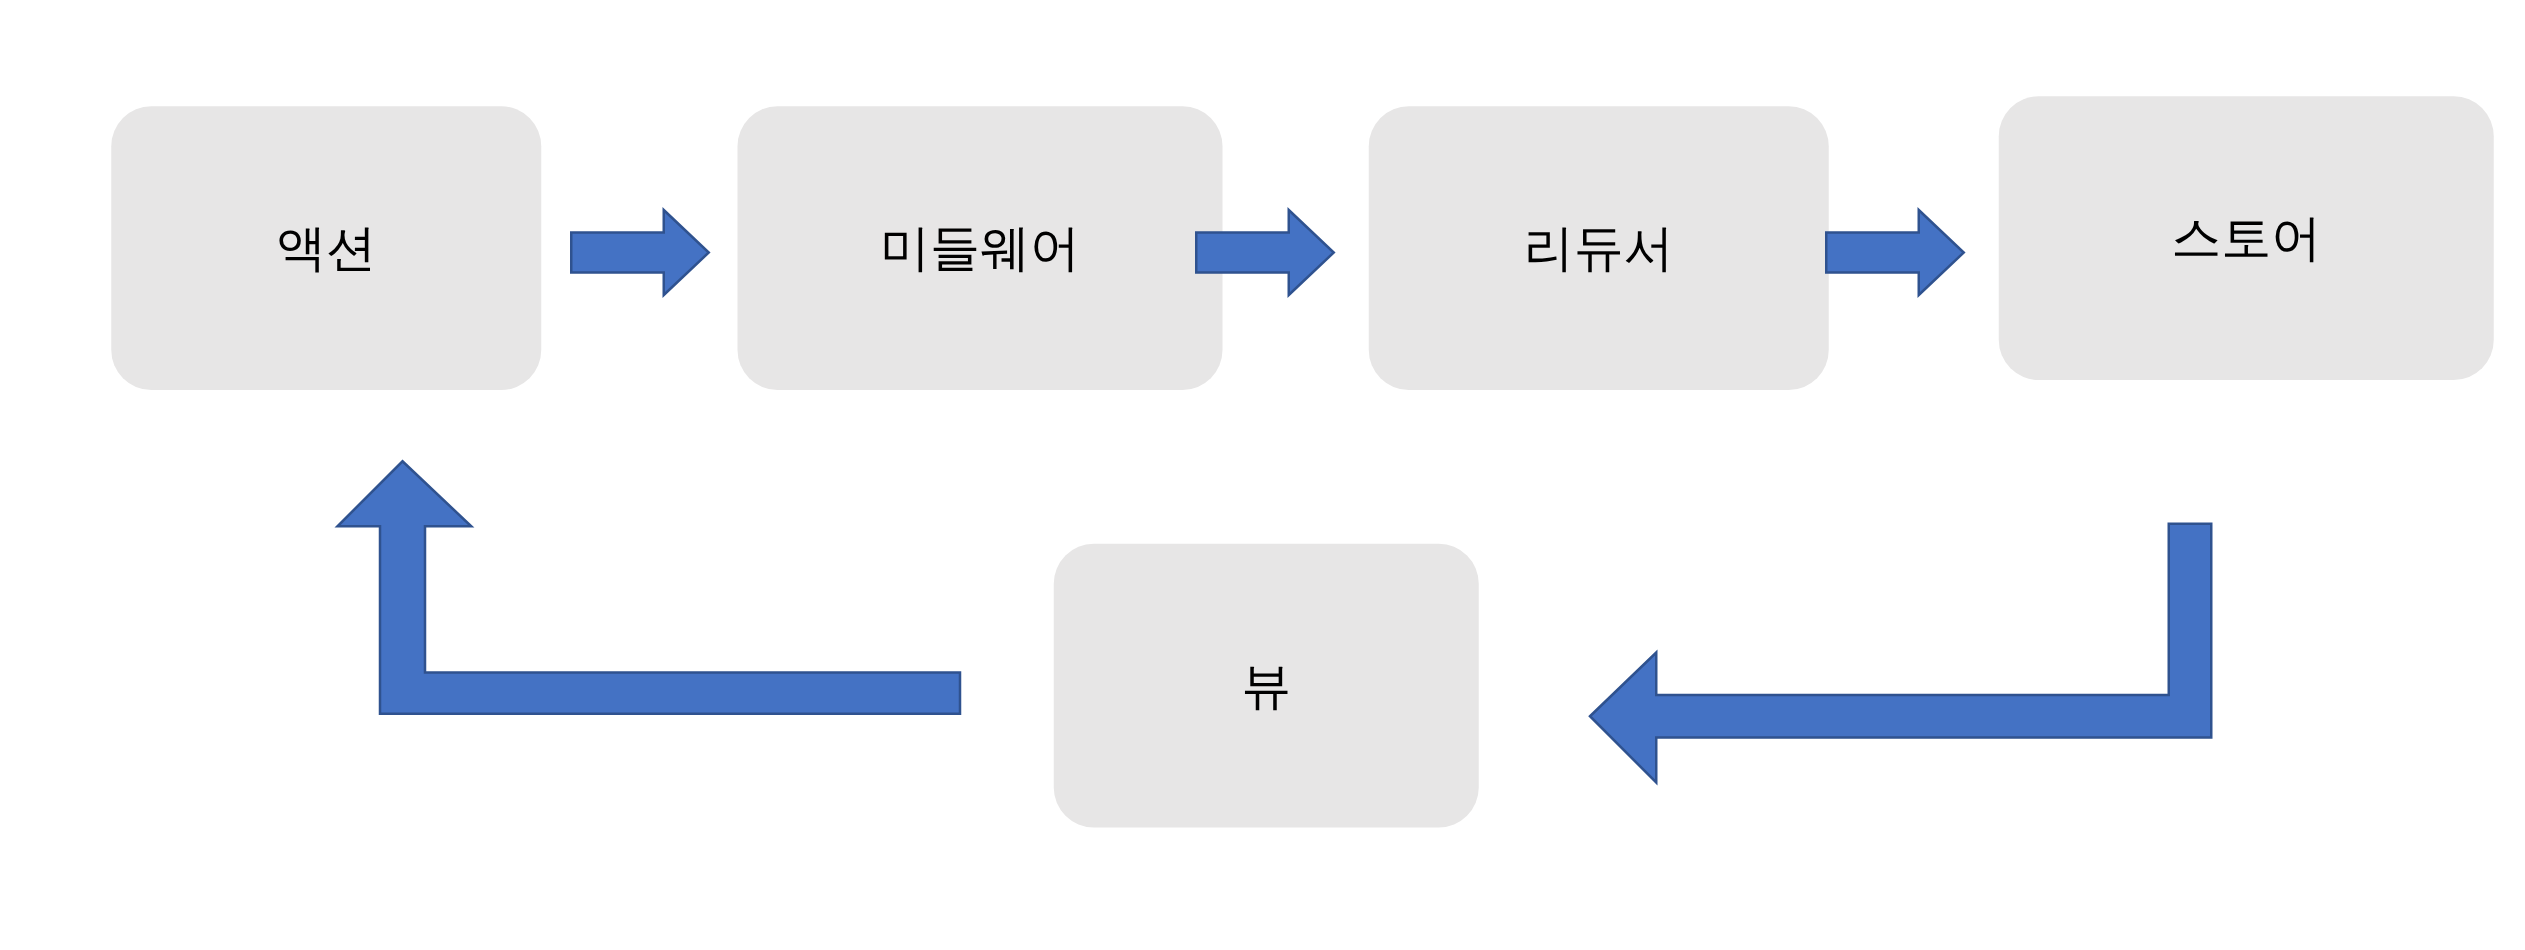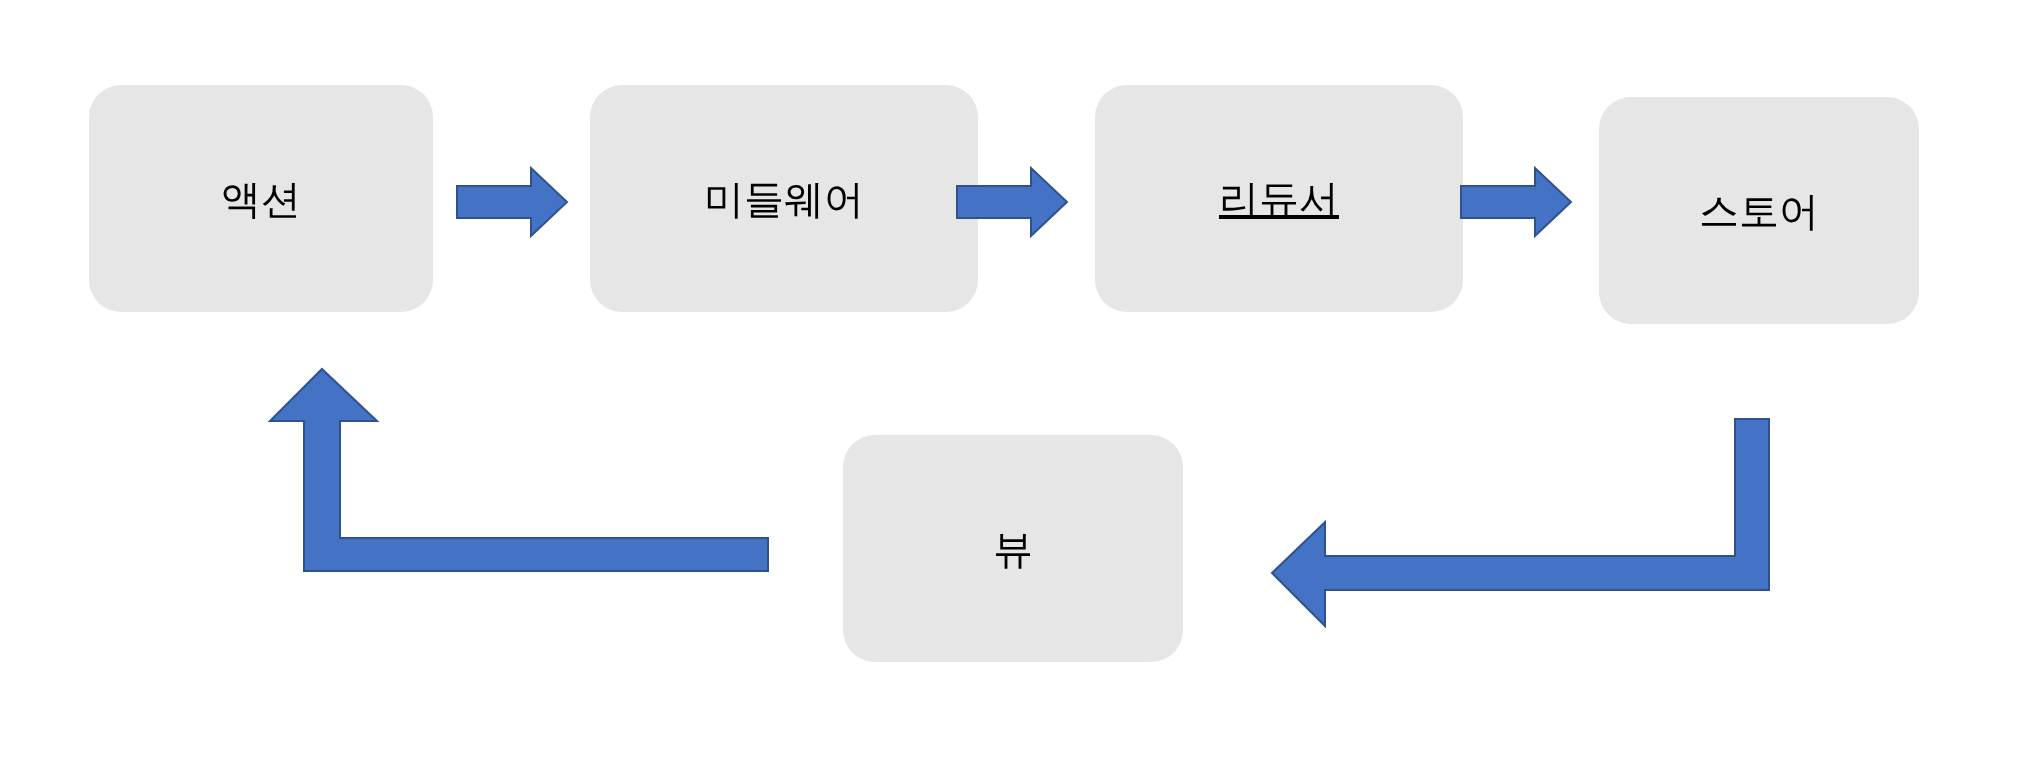--- a/index.html
+++ b/index.html
@@ -46,25 +46,25 @@
 <div class="canvas">
 
   <div class="node" style="left:89px; top:85px; width:344px; height:227px;">
     <span class="node-label">액션</span>
   </div>
 
   <div class="node" style="left:590px; top:85px; width:388px; height:227px;">
     <span class="node-label">미들웨어</span>
   </div>
 
-  <div class="node" style="left:1095px; top:85px; width:368px; height:227px;text-decoration:underline;">
+  <div class="node" style="left:1095px; top:85px; width:368px; height:227px;">
     <span class="node-label">리듀서</span>
   </div>
 
-  <div class="node" style="left:1599px; top:97px; width:320px; height:227px;">
+  <div class="node" style="left:1599px; top:77px; width:396px; height:227px;">
     <span class="node-label">스토어</span>
   </div>
 
   <div class="node" style="left:843px; top:435px; width:340px; height:227px;">
     <span class="node-label">뷰</span>
   </div>
 
   <svg class="arrow-layer" viewBox="0 0 2020 760" xmlns="http://www.w3.org/2000/svg">
     <polygon class="arrow" points="457,186 531,186 531,168 567,202 531,236 531,218 457,218"></polygon>
     <polygon class="arrow" points="957,186 1031,186 1031,168 1067,202 1031,236 1031,218 957,218"></polygon>

